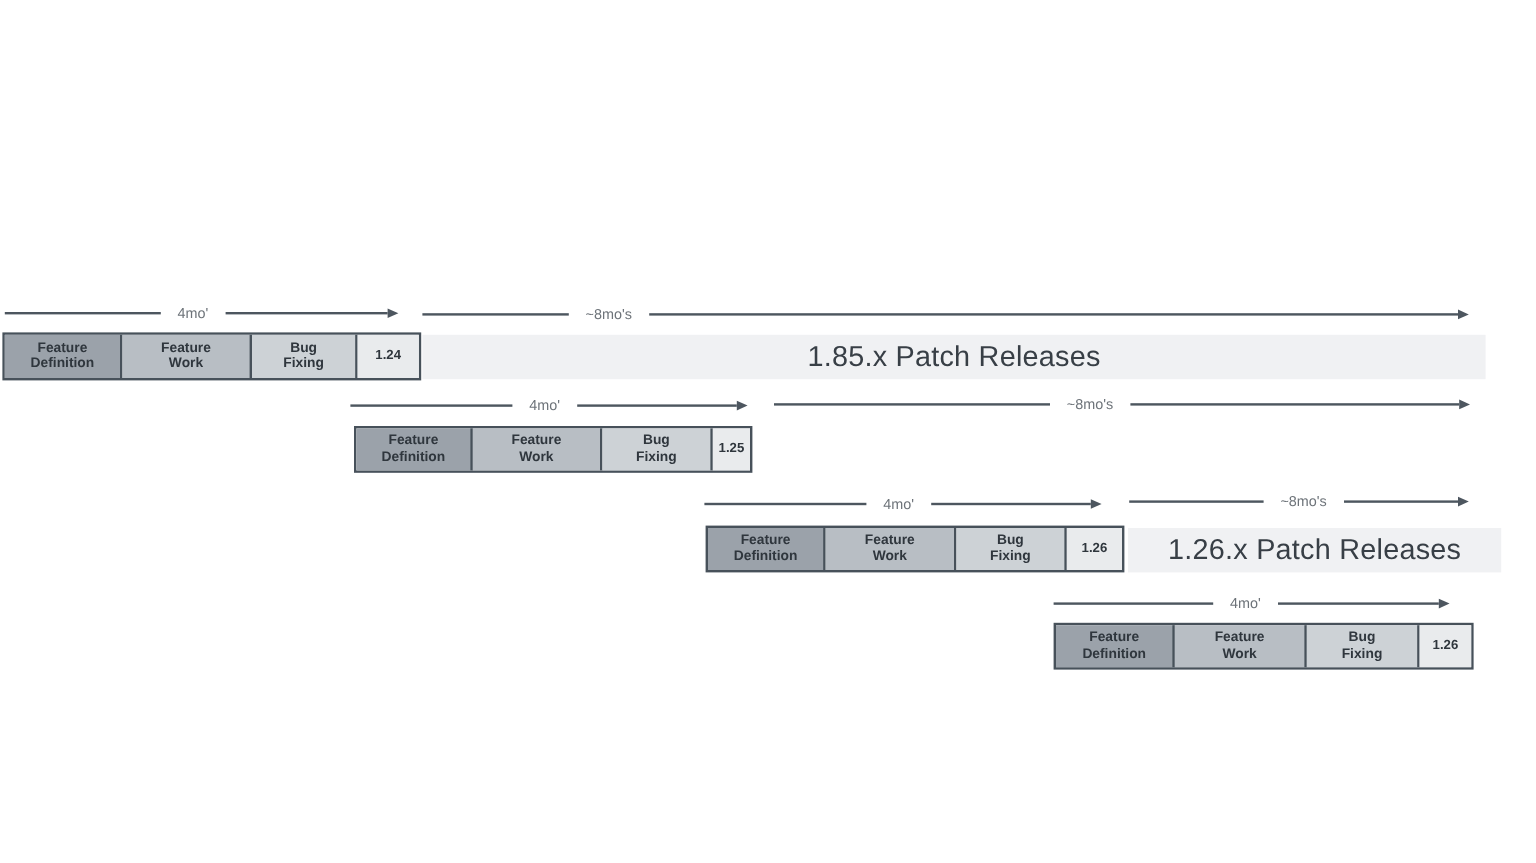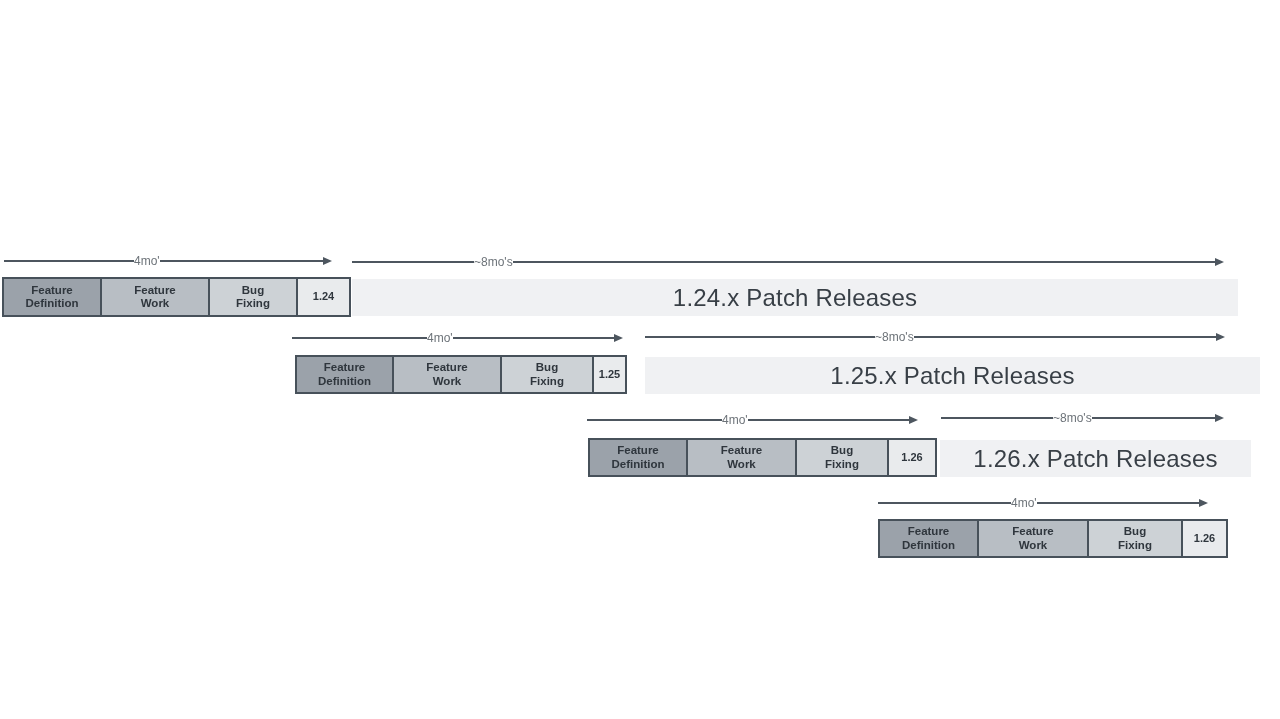--- a/index.html
+++ b/index.html
@@ -23,21 +23,21 @@
     height: 16px;
     display: flex;
     align-items: center;
   }
   .seg {
     height: 0;
     border-top: 2px solid var(--arrow, #4d565f);
   }
   .seg.grow { flex: 1; }
   .alabel {
-    margin: 0 0;
+    margin: 0 14px;
     font-size: 12px;
     line-height: 14px;
     color: var(--duration-text, #6d7379);
     white-space: nowrap;
     position: relative;
     top: 0px;
   }
   .head {
     width: 0; height: 0;
     border-left: 9px solid var(--arrow, #4d565f);
@@ -111,21 +111,21 @@
     <div class="boxes" style="left:2px; top:277px; height:40px;">
       <div class="box fd" style="width:96px">Feature
 Definition</div>
       <div class="box fw" style="width:106px">Feature
 Work</div>
       <div class="box bf" style="width:86px">Bug
 Fixing</div>
       <div class="box ver" style="width:51px">1.24</div>
     </div>
     <div class="patchbar" style="left:352px; top:279px; width:886px; height:37px;">
-      <span class="ptext">1.24.x Patch Releases</span>
+      <span class="ptext">1.85.x Patch Releases</span>
     </div>
   </div>
 
   <div class="row">
     <div class="arrow" style="left:292px; top:330px; width:331px;">
       <span class="seg" style="width:135px"></span>
       <span class="alabel">4mo'</span>
       <span class="seg grow"></span>
       <span class="head"></span>
     </div>
@@ -136,23 +136,20 @@
       <span class="head"></span>
     </div>
     <div class="boxes" style="left:295px; top:355px; height:39px;">
       <div class="box fd" style="width:95px">Feature
 Definition</div>
       <div class="box fw" style="width:106px">Feature
 Work</div>
       <div class="box bf" style="width:90px">Bug
 Fixing</div>
       <div class="box ver" style="width:31px">1.25</div>
-    </div>
-    <div class="patchbar" style="left:645px; top:357px; width:615px; height:37px;">
-      <span class="ptext">1.25.x Patch Releases</span>
     </div>
   </div>
 
   <div class="row">
     <div class="arrow" style="left:587px; top:412px; width:331px;">
       <span class="seg" style="width:135px"></span>
       <span class="alabel">4mo'</span>
       <span class="seg grow"></span>
       <span class="head"></span>
     </div>

